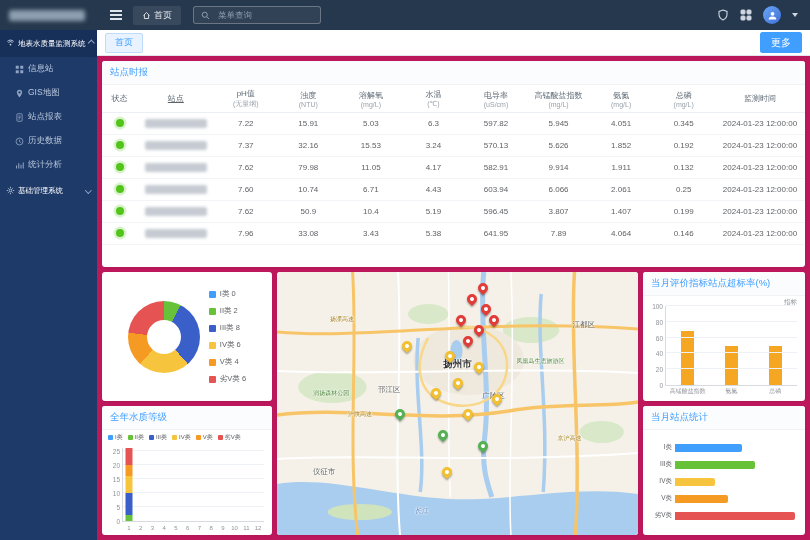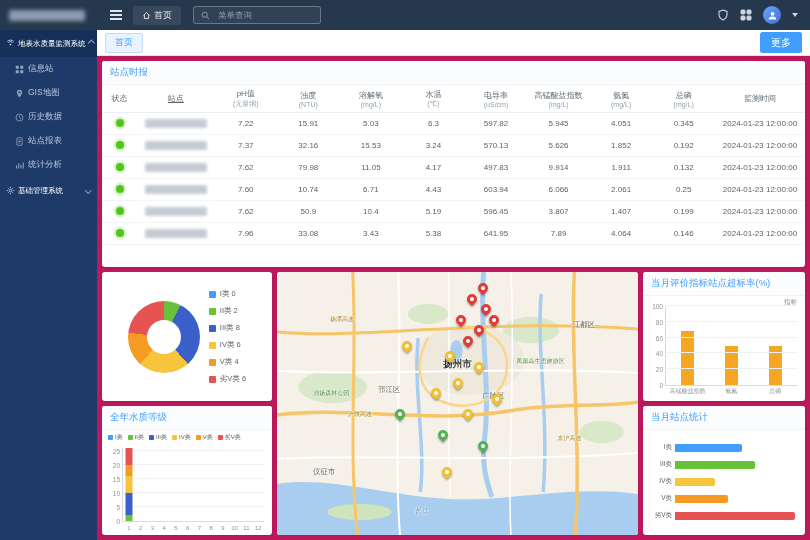--- a/index.html
+++ b/index.html
@@ -187,34 +187,34 @@
             <span class="ic">
               <svg viewBox="0 0 12 12" width="9" height="9" fill="currentColor">
                 <path d="M6 1a3.5 3.5 0 0 0-3.5 3.5C2.5 7 6 11 6 11s3.5-4 3.5-6.5A3.5 3.5 0 0 0 6 1zm0 5a1.5 1.5 0 1 1 0-3 1.5 1.5 0 0 1 0 3z"></path>
               </svg>
             </span>
             <span>GIS地图</span>
           </div>
           <div class="side-item">
             <span class="ic">
               <svg viewBox="0 0 12 12" width="9" height="9" fill="none" stroke="currentColor" stroke-width="1.1">
+                <rect x="2.5" y="1" width="7" height="10" rx="1"></rect>
+                <path d="M4.5 4h3M4.5 6h3M4.5 8h2"></path>
+              </svg>
+            </span>
+            <span>站点报表</span>
+          </div>
+          <div class="side-item">
+            <span class="ic">
+              <svg viewBox="0 0 12 12" width="9" height="9" fill="none" stroke="currentColor" stroke-width="1.1">
                 <circle cx="6" cy="6" r="4.6"></circle>
                 <path d="M6 3.5V6l2 1.4"></path>
               </svg>
             </span>
             <span>历史数据</span>
-          </div>
-          <div class="side-item">
-            <span class="ic">
-              <svg viewBox="0 0 12 12" width="9" height="9" fill="none" stroke="currentColor" stroke-width="1.1">
-                <rect x="2.5" y="1" width="7" height="10" rx="1"></rect>
-                <path d="M4.5 4h3M4.5 6h3M4.5 8h2"></path>
-              </svg>
-            </span>
-            <span>站点报表</span>
           </div>
           <div class="side-item">
             <span class="ic">
               <svg viewBox="0 0 12 12" width="9" height="9" fill="none" stroke="currentColor" stroke-width="1.4">
                 <path d="M2 10V6M5 10V3M8 10V5M11 10V2"></path>
               </svg>
             </span>
             <span>统计分析</span>
           </div>
         </div>
@@ -313,21 +313,21 @@
                   <td>0.192</td>
                   <td>2024-01-23 12:00:00</td>
                 </tr>
                 <tr>
                   <td><span class="status-dot"></span></td>
                   <td><span class="blur-chip"></span></td>
                   <td>7.62</td>
                   <td>79.98</td>
                   <td>11.05</td>
                   <td>4.17</td>
-                  <td>497.83</td>
+                  <td>582.91</td>
                   <td>9.914</td>
                   <td>1.911</td>
                   <td>0.132</td>
                   <td>2024-01-23 12:00:00</td>
                 </tr>
                 <tr>
                   <td><span class="status-dot"></span></td>
                   <td><span class="blur-chip"></span></td>
                   <td>7.60</td>
                   <td>10.74</td>

